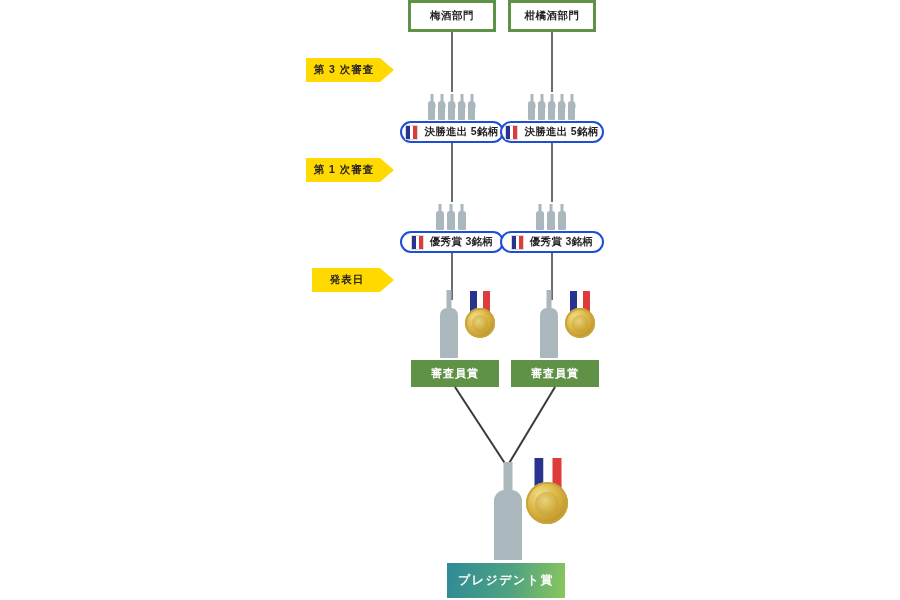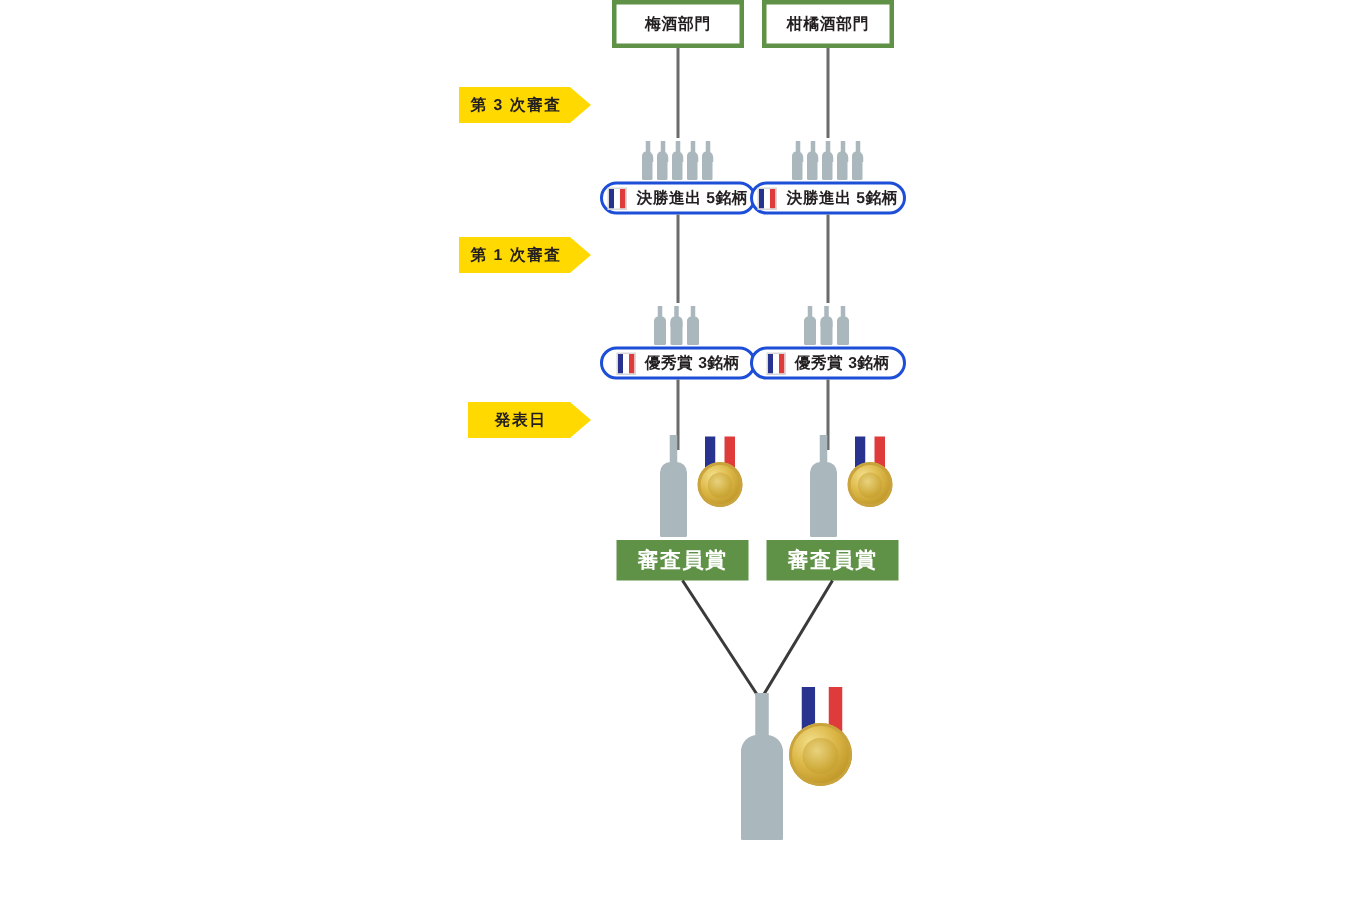--- a/index.html
+++ b/index.html
@@ -78,21 +78,21 @@
   }
 
   
   .award-box {
     box-sizing: border-box;
     background: #5f9147;
     display: flex;
     align-items: center;
     justify-content: center;
     color: #ffffff;
-    font-size: 14px;
+    font-size: 11px;
     font-weight: 700;
     letter-spacing: 1px;
   }
 
   
   .president-box {
     box-sizing: border-box;
     background: linear-gradient(100deg, #2e8a96 0%, #4fa381 55%, #8cc65c 100%);
     display: flex;
     align-items: center;
@@ -345,14 +345,17 @@
 
   <div class="medal abs" style="left:524px; top:458px; width:48px; height:68px;">
     <div class="ribbon" style="width:27px; height:30px;">
       <i style="width:9px; background:#27338f;"></i>
       <i style="width:9px; background:#ffffff;"></i>
       <i style="width:9px; background:#e03b3b;"></i>
     </div>
     <div class="disc" style="left:2px; top:24px; width:42px; height:42px;"></div>
   </div>
 
+  <div class="president-box abs" style="left:447px; top:563px; width:118px; height:35px;">
+    <span>プレジデント賞</span>
+  </div>
 
 </div>
 
 </body></html>

